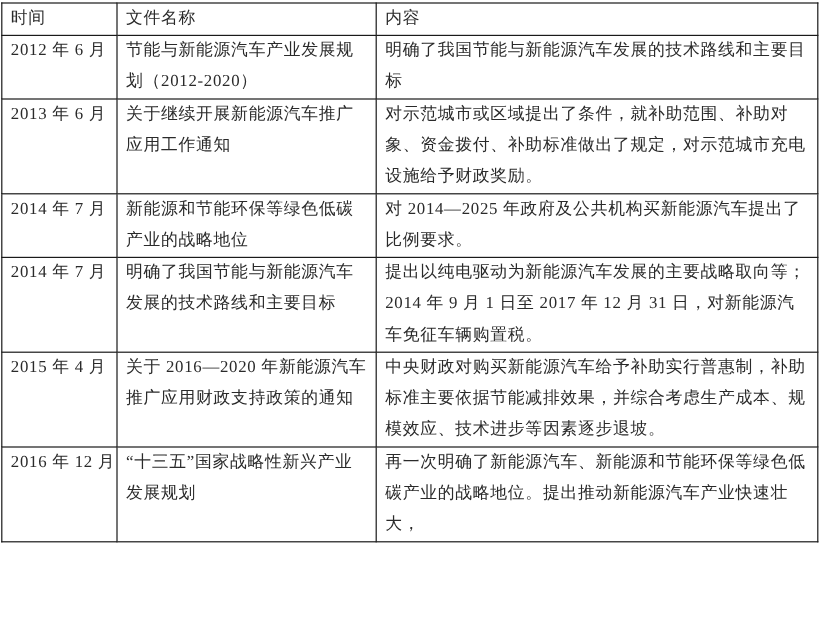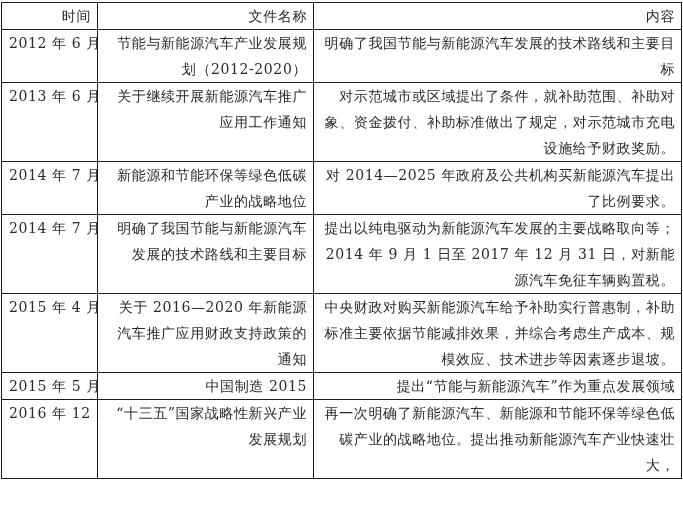--- a/index.html
+++ b/index.html
@@ -19,28 +19,29 @@
       position: absolute;
       left: 1px;
       top: 2px;
       border-collapse: collapse;
       table-layout: fixed;
       width: 680px;
     }
     table.policy-table td, table.policy-table th {
       border: 1px solid #1a1a1a;
       vertical-align: top;
-      text-align: right;
+      text-align: left;
       font-weight: normal;
       font-size: 14px;
       line-height: 26px;
       padding: 0 6px 0 7px;
       letter-spacing: 0.6px;
       color: #2a2a2a;
       overflow: hidden;
+      font-family: Liberation Serif, serif;
     }
     col.c-time { width: 96px; }
     col.c-name { width: 216px; }
     col.c-content { width: 368px; }
     tr.h26 td, tr.h26 th { height: 26px; }
     tr.h52 td { height: 52px; }
     tr.h78 td { height: 78px; }
     td.time-cell { white-space: nowrap; }
   </style>
 </head>
@@ -76,24 +77,19 @@
   <tr class="h78">
     <td class="time-cell">2014 年 7 月</td>
     <td>明确了我国节能与新能源汽车发展的技术路线和主要目标</td>
     <td>提出以纯电驱动为新能源汽车发展的主要战略取向等；2014 年 9 月 1 日至 2017 年 12 月 31 日，对新能源汽车免征车辆购置税。</td>
   </tr>
   <tr class="h78">
     <td class="time-cell">2015 年 4 月</td>
     <td>关于 2016—2020 年新能源汽车推广应用财政支持政策的通知</td>
     <td>中央财政对购买新能源汽车给予补助实行普惠制，补助标准主要依据节能减排效果，并综合考虑生产成本、规模效应、技术进步等因素逐步退坡。</td>
   </tr>
-  <tr class="h26">
-    <td class="time-cell">2015 年 5 月</td>
-    <td>中国制造 2015</td>
-    <td>提出“节能与新能源汽车”作为重点发展领域</td>
-  </tr>
   <tr class="h52">
     <td class="time-cell">2016 年 12 月</td>
     <td>“十三五”国家战略性新兴产业发展规划</td>
     <td>再一次明确了新能源汽车、新能源和节能环保等绿色低碳产业的战略地位。提出推动新能源汽车产业快速壮大，</td>
   </tr>
 </tbody>
   </table>
 
 </body></html>

